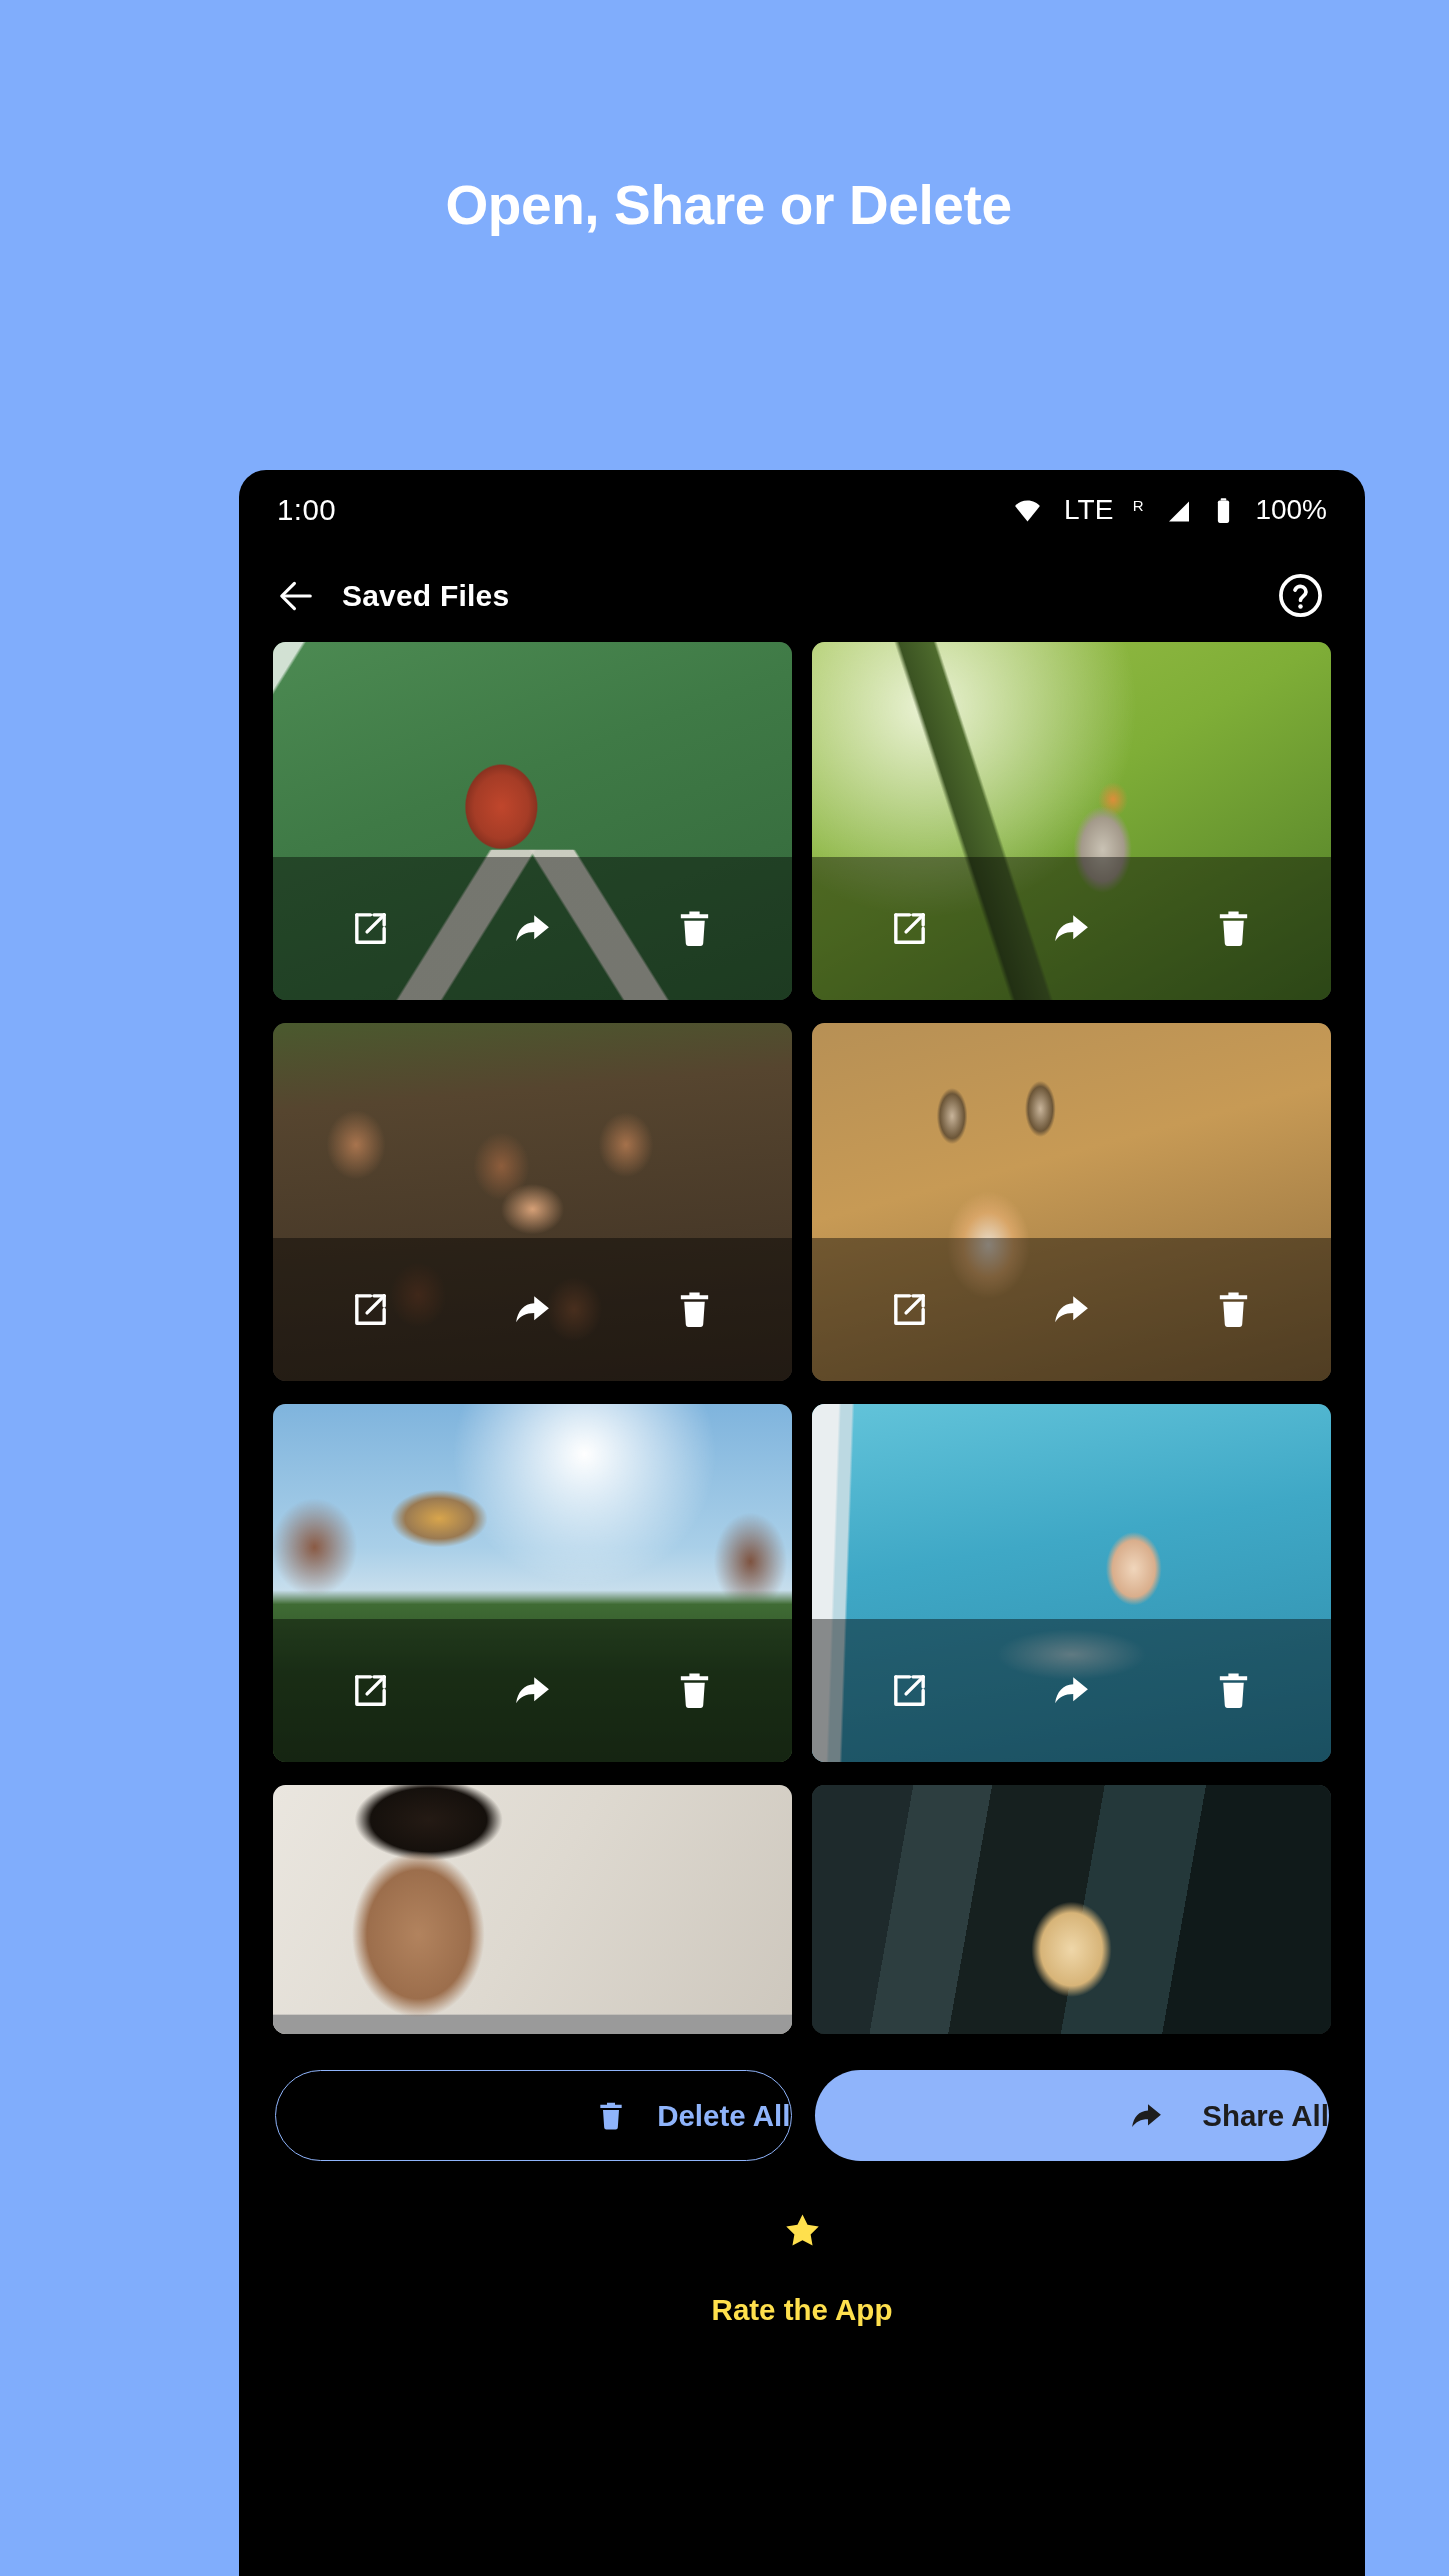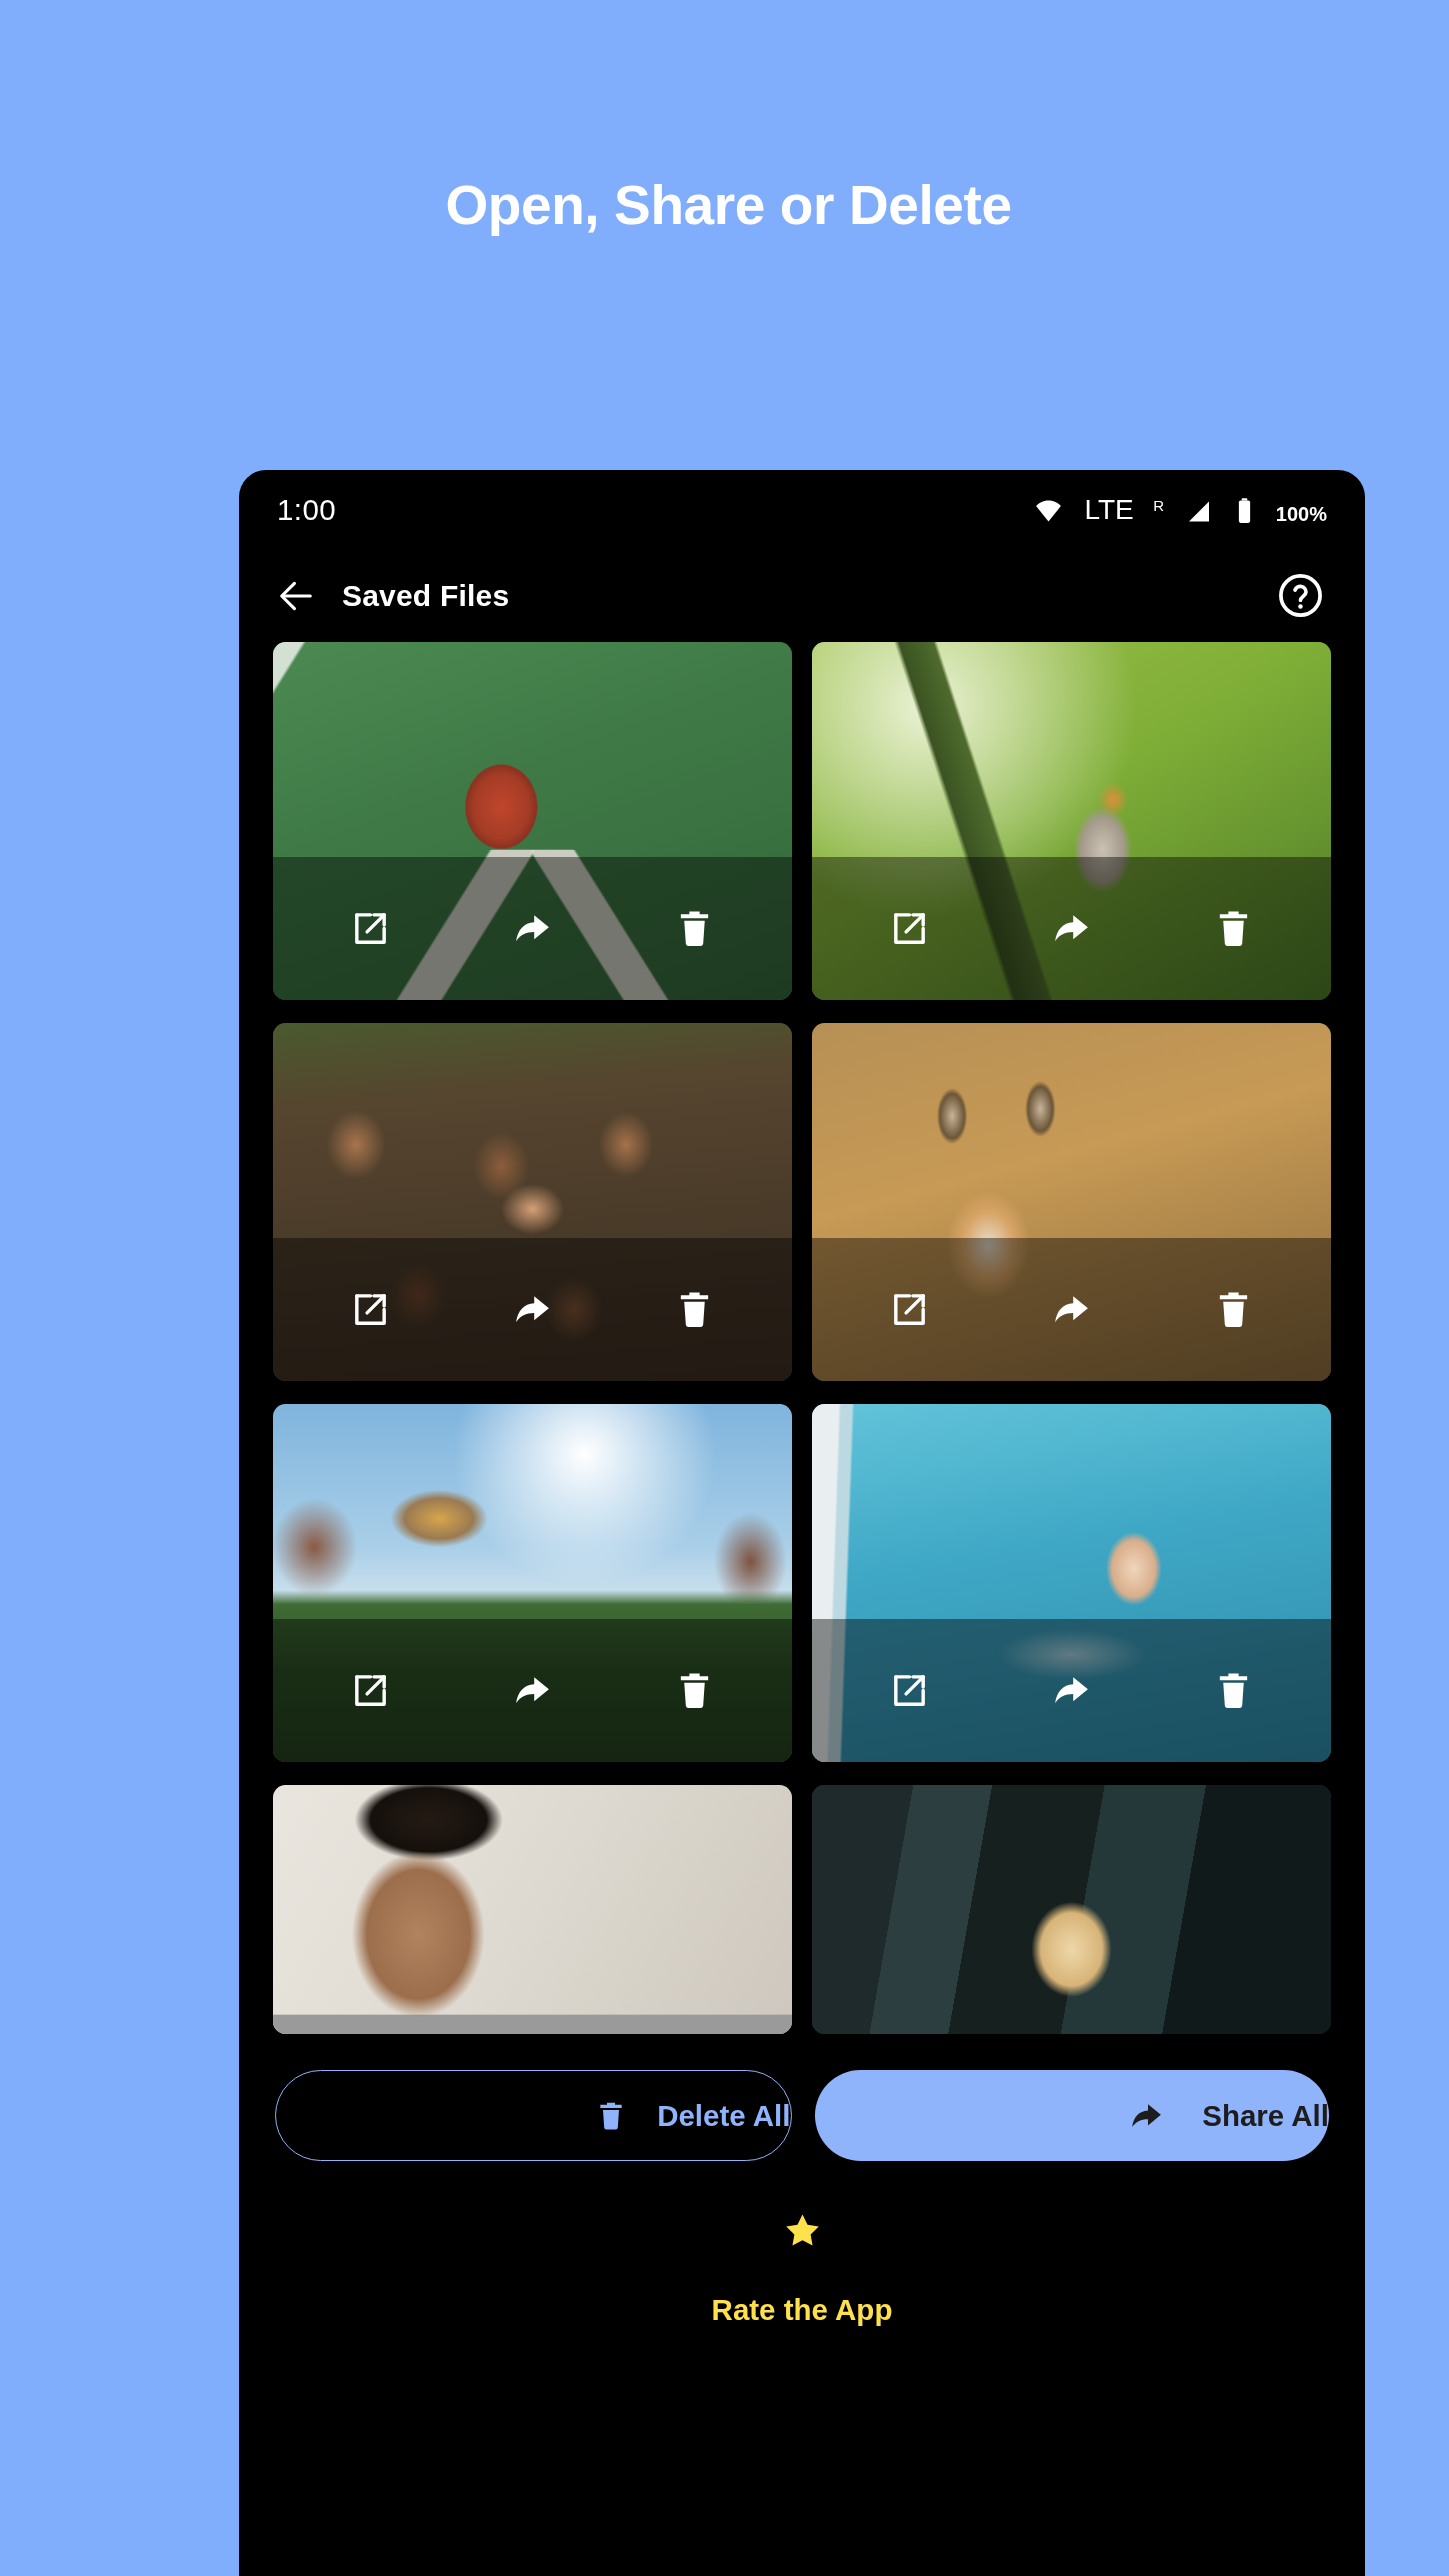--- a/index.html
+++ b/index.html
@@ -41,21 +41,21 @@
     padding:0 38px;
     color:#ffffff;
   }
   .status-time{ font-size:29.5px; font-weight:500; letter-spacing:0.4px; }
   .status-right{ margin-left:auto; display:flex; align-items:flex-end; gap:23px; }
   .wifi-ico{ width:27px; height:27px; display:block; }
   .lte-txt{ font-size:28px; font-weight:500; line-height:1; }
   .r-sup{ font-size:15px; font-weight:500; align-self:flex-start; margin-left:-3.6px; margin-top:1.8px;}
   .sig-ico{ width:24px; height:25px; display:block; }
   .bat-ico{ width:17px; height:27px; display:block; margin-left:1.8px;}
-  .bat-pct{ font-size:20px; font-weight:700; line-height:1; }
+  .bat-pct{ font-size:28px; font-weight:400; line-height:1; }
 
   
   .appbar{
     height:93px;
     display:flex; align-items:center;
     padding:0 41px 0 38px;
   }
   .back-ico{ width:38px;height:38px; display:block; cursor:pointer;}
   .appbar-title{
     color:#ffffff; font-size:30px; font-weight:bold;

